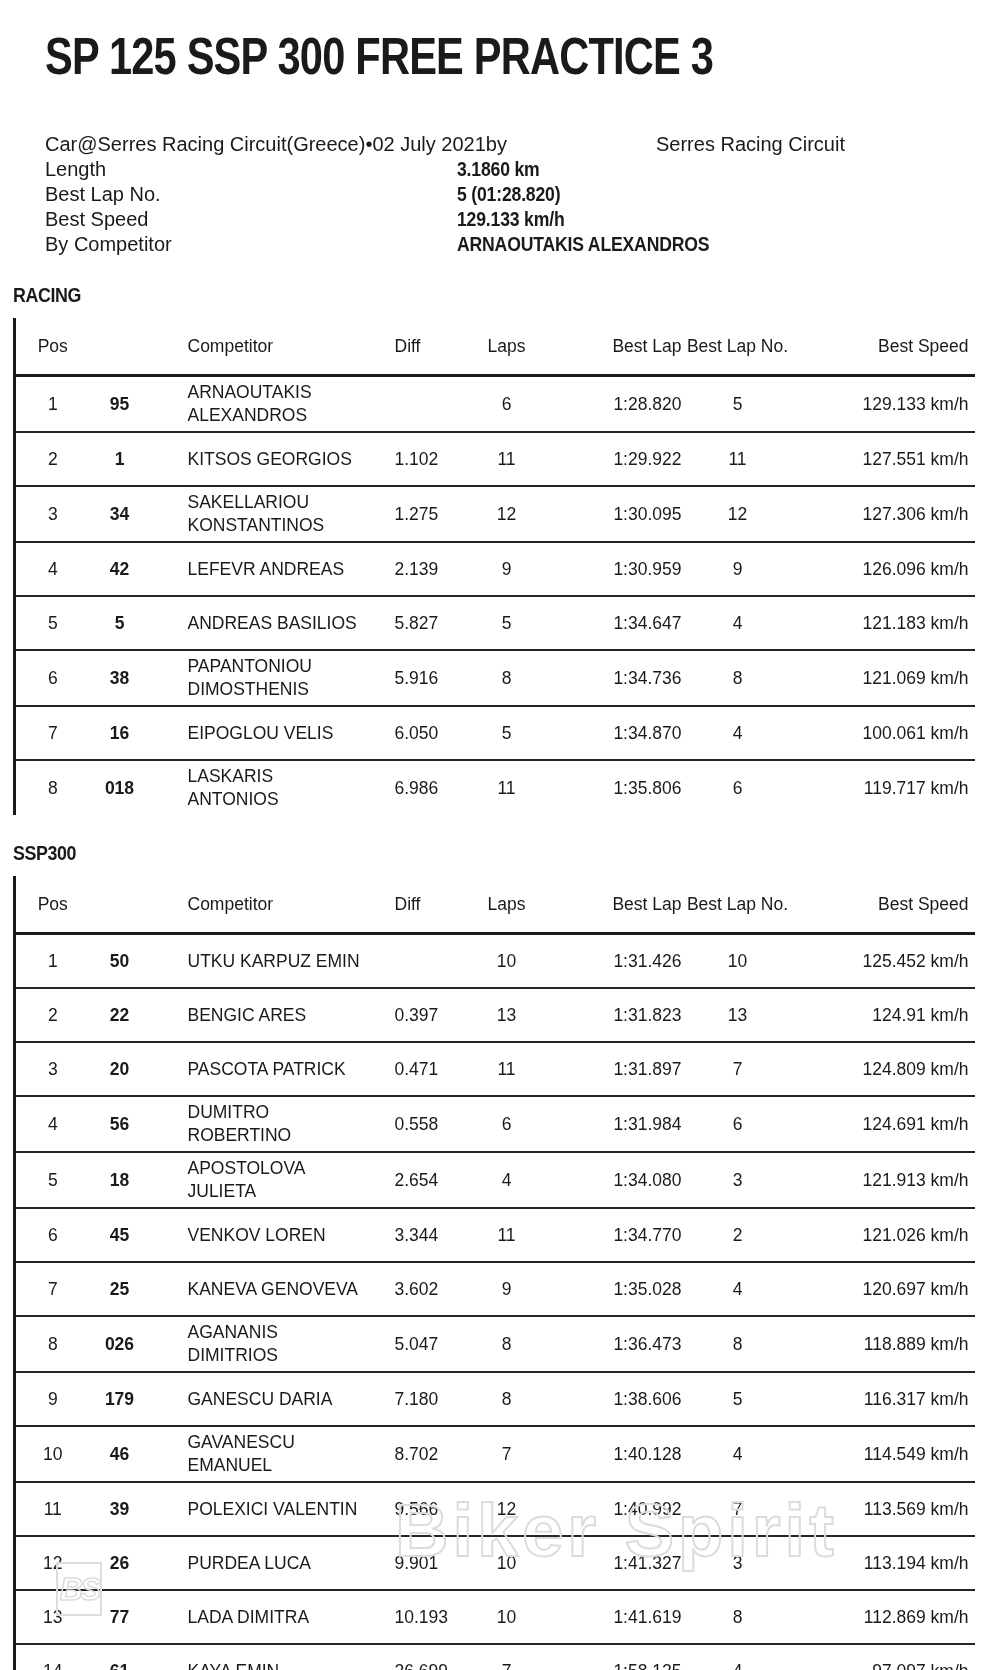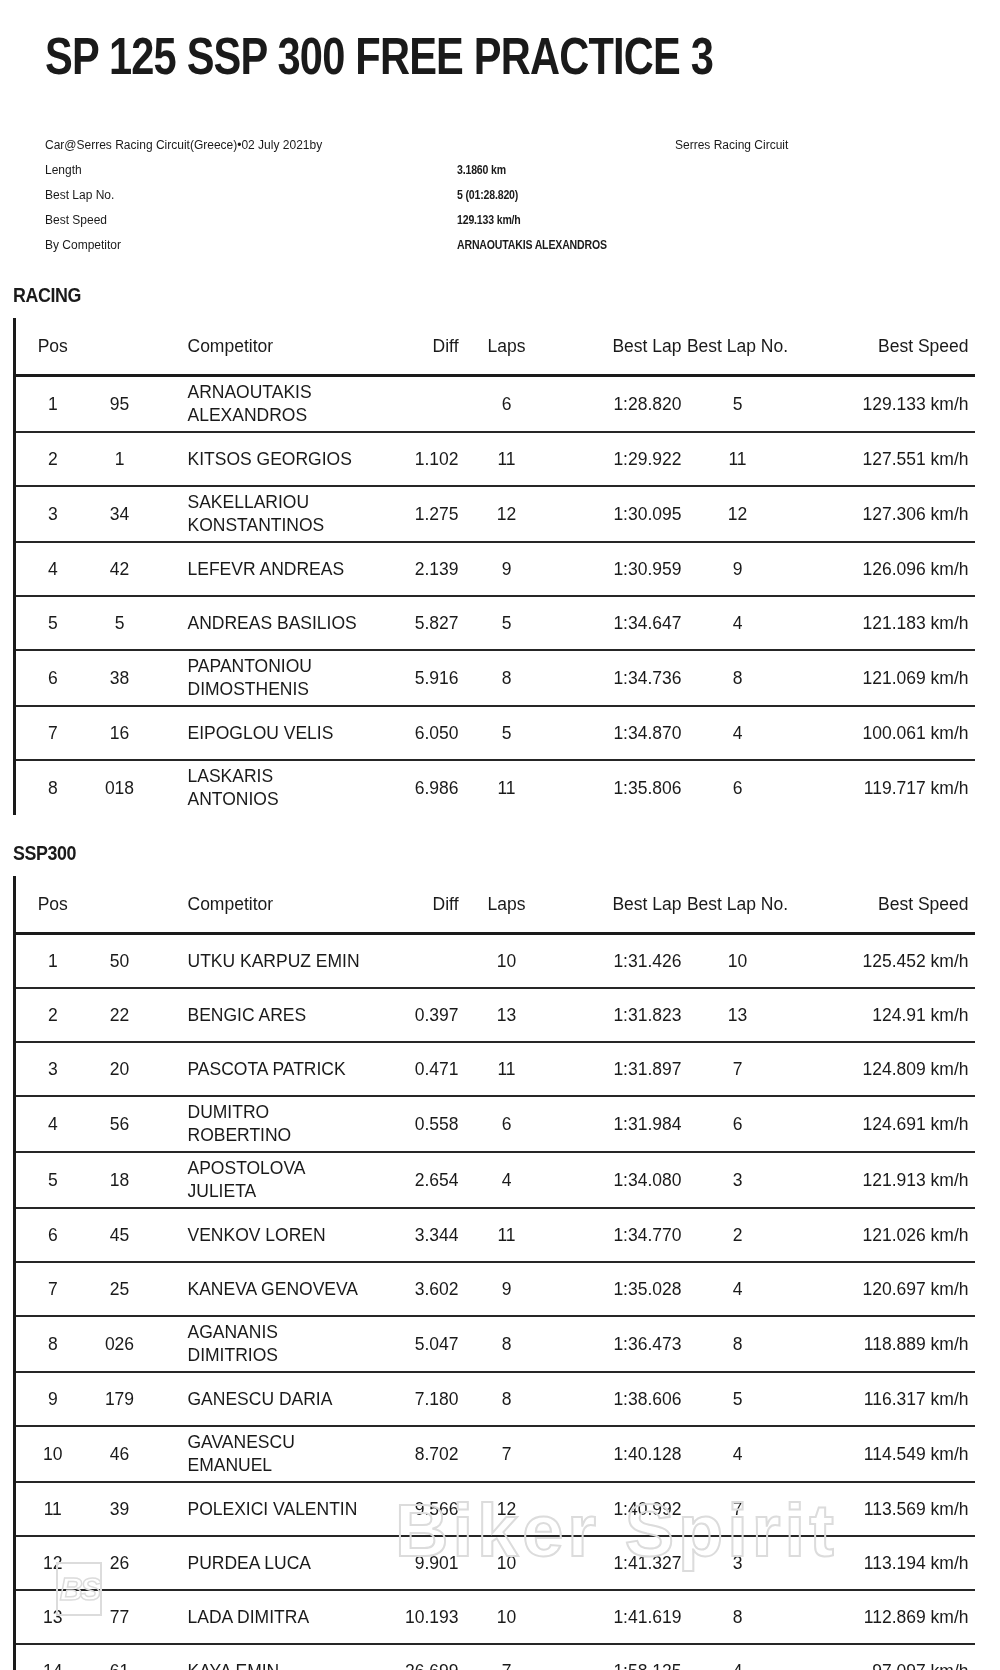--- a/index.html
+++ b/index.html
@@ -7,23 +7,23 @@
     width:1000px;height:1670px;position:relative;overflow:hidden;
     background:#ffffff;color:#1a1a1a;
     font-family:"Liberation Sans",sans-serif;
     -webkit-font-smoothing:antialiased;
   }
   .page-title{
     margin:26px 0 0 45px;
     font-size:52px;font-weight:800;letter-spacing:-1px;white-space:nowrap;
     transform:scaleX(0.80);transform-origin:left center;
   }
-  .event-info{position:relative;margin:46px 0 0 45px;font-size:12px;}
+  .event-info{position:relative;margin:46px 0 0 45px;font-size:20px;}
   .info-line{height:25px;display:flex;align-items:center;}
-  .organizer{position:absolute;left:630px;top:0;height:25px;display:flex;align-items:center;}
+  .organizer{position:absolute;left:611px;top:0;height:25px;display:flex;align-items:center;}
   .f-label{width:412px;flex:0 0 412px;}
   .f-value{font-weight:bold;display:inline-block;transform:scaleX(0.88);transform-origin:left center;letter-spacing:-0.2px;white-space:nowrap;}
   .section-label{
     margin:26px 0 11px 13px;font-size:21px;font-weight:800;
     display:inline-block;transform:scaleX(0.85);transform-origin:left center;
     letter-spacing:-0.5px;
   }
   .sec{display:block;}
   table.results{
     margin-left:13px;width:960px;border-collapse:collapse;table-layout:fixed;
@@ -31,23 +31,23 @@
   }
   table.results th{
     font-weight:normal;border-bottom:3px solid #1a1a1a;
     padding:5px 0;height:46px;vertical-align:middle;line-height:23px;
   }
   table.results td{
     height:44px;padding:4px 0;vertical-align:middle;line-height:23px;
   }
   table.results tbody tr + tr td{border-top:2px solid #262626;}
   .c0{text-align:center;margin-left:28px;}
-  .c1{text-align:center;}
+  .c1{text-align:center;font-weight:bold;}
   .c2{text-align:left;padding-left:38px !important;white-space:pre-line;}
-  .c3{text-align:right;}
+  .c3{text-align:left;}
   .c4{text-align:center;}
   .c5{text-align:right;}
   .c6{text-align:center;}
   .c7{text-align:right;padding-right:6px !important;}
   th.c2{text-align:left;}
   .watermark-text{
     position:absolute;left:395px;top:1488px;
     font-size:74px;font-weight:bold;letter-spacing:4px;white-space:nowrap;
     color:transparent;-webkit-text-stroke:2px #dcdcdc;
   }

